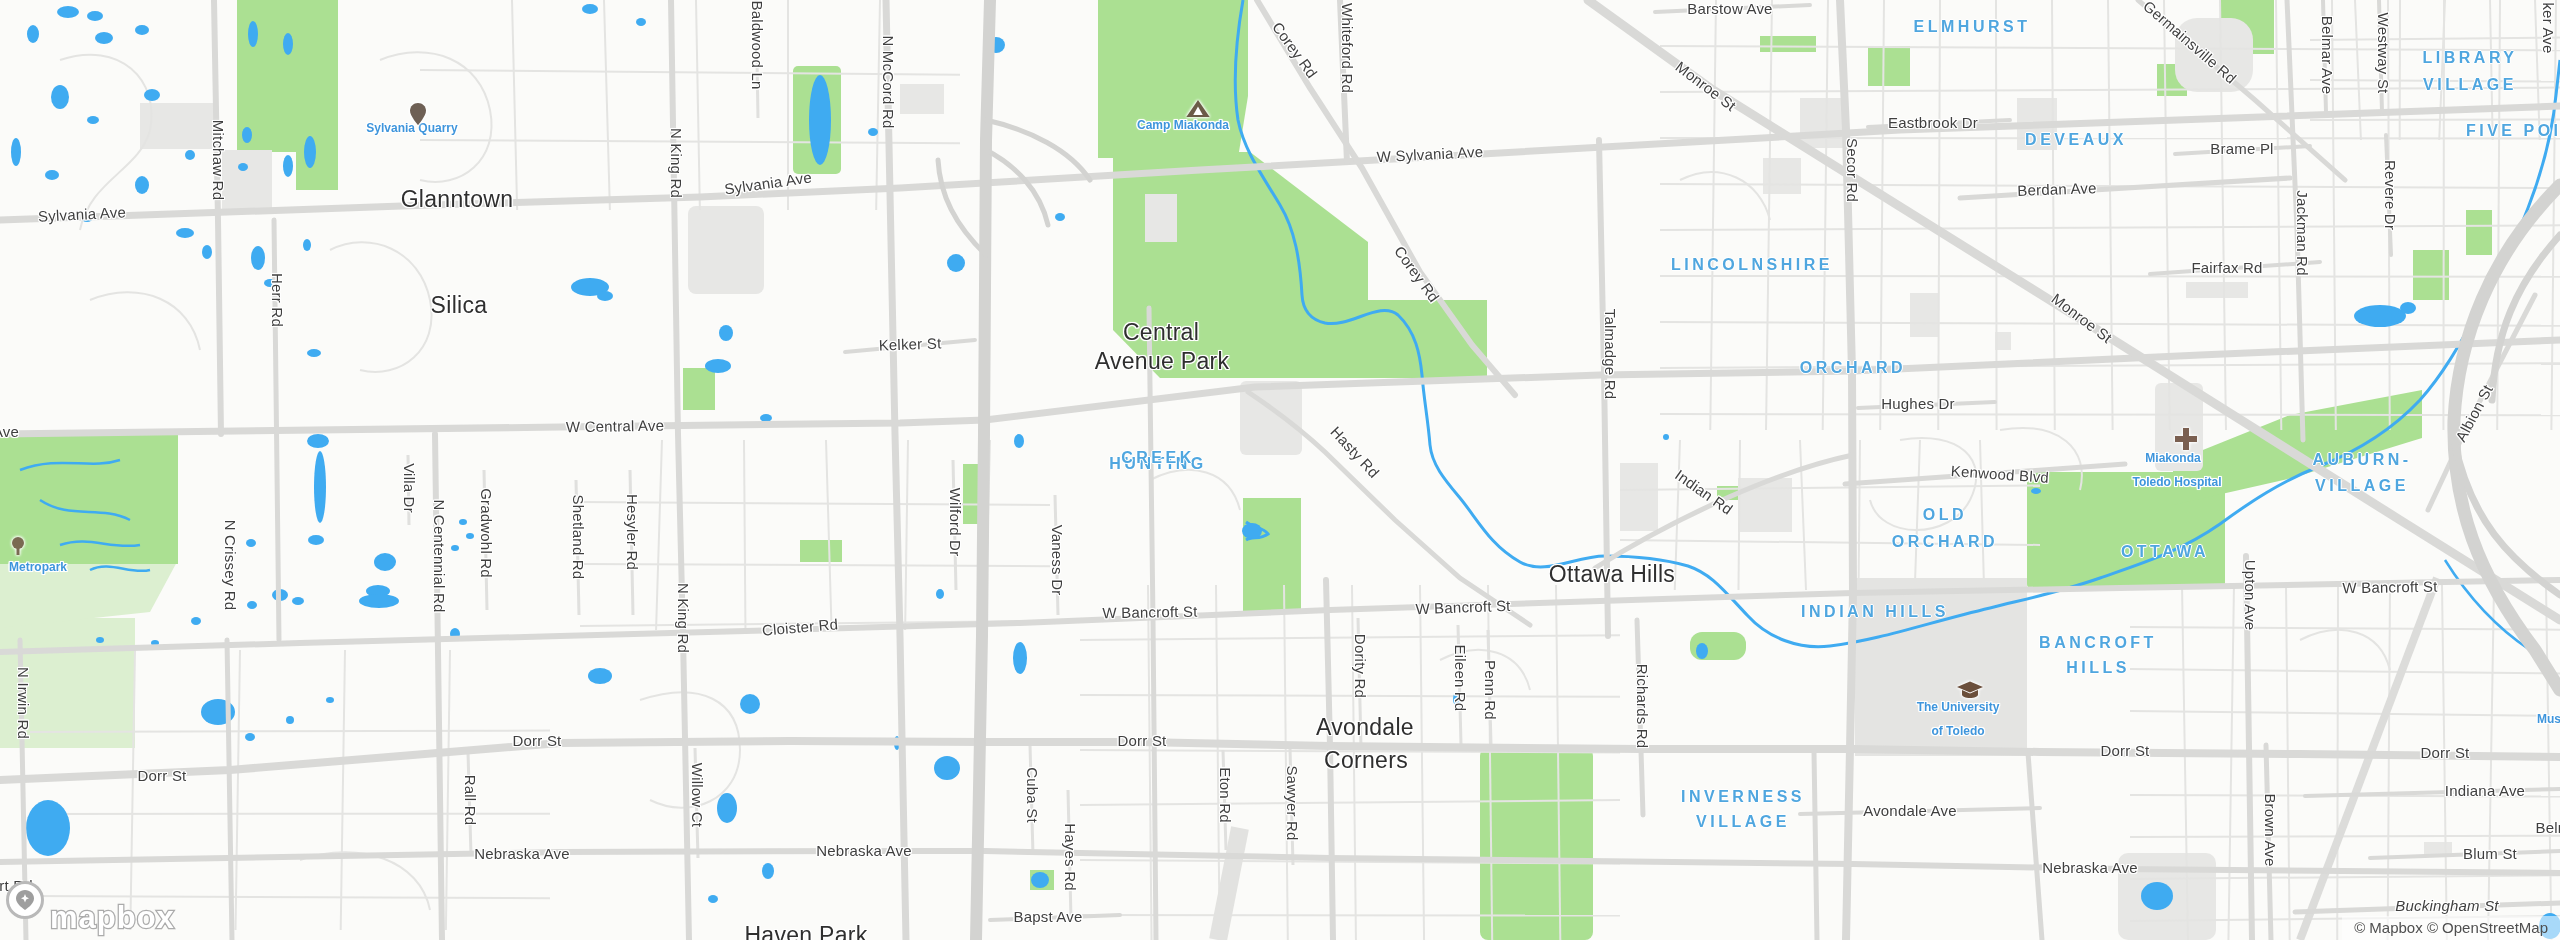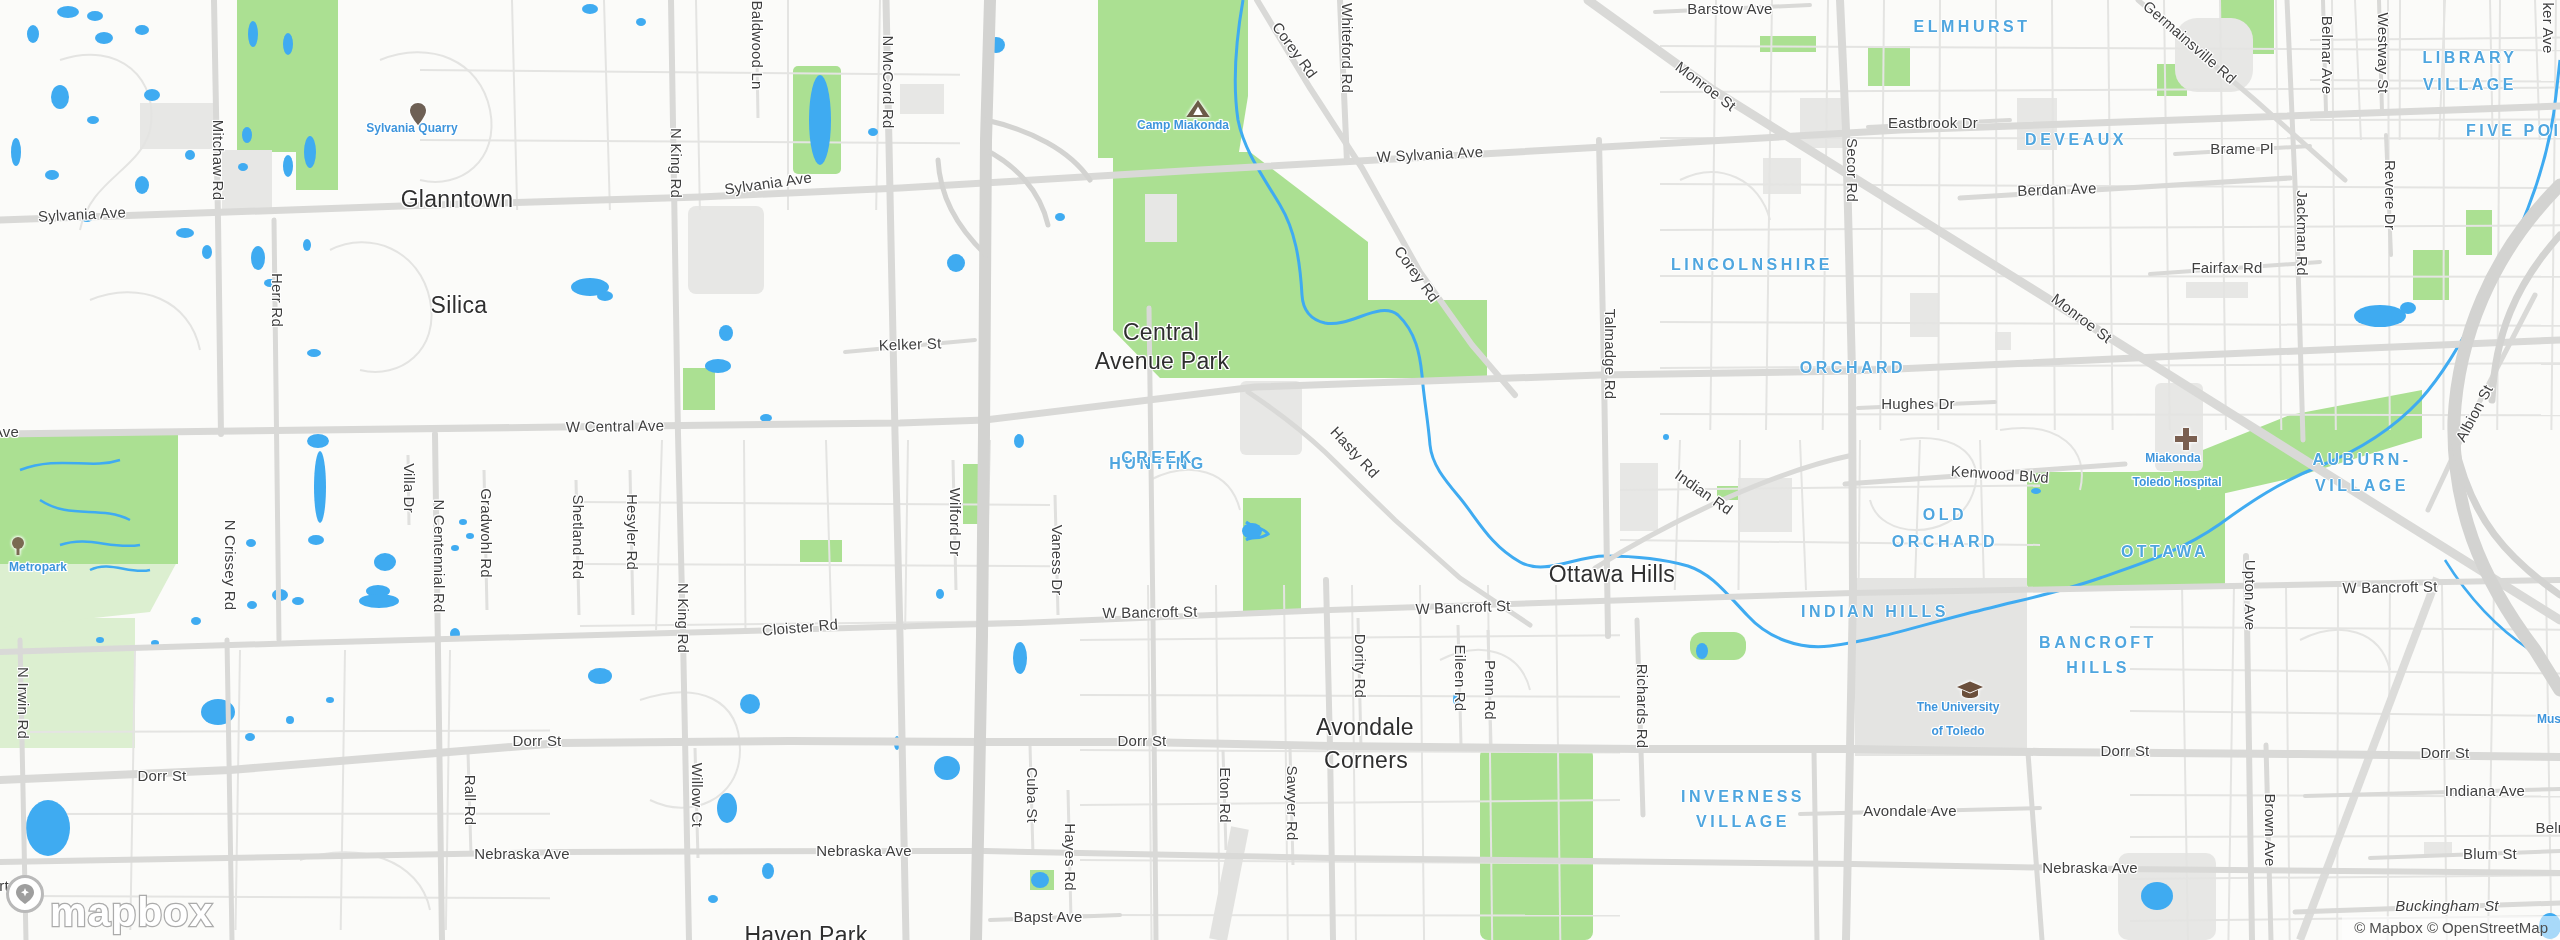--- a/index.html
+++ b/index.html
@@ -20,21 +20,21 @@
   .city{font-size:23px;color:#2f2f2f;letter-spacing:.3px;}
   .nbhd{font-size:16px;color:#4FA6DF;letter-spacing:3.5px;font-weight:bold;
         text-shadow:0 1px 0 #fff,0 -1px 0 #fff,1px 0 0 #fff,-1px 0 0 #fff,0 0 2px #fff;}
   .poi{font-size:12px;color:#3E95DC;font-weight:bold;}
   .icon{position:absolute;transform:translate(-50%,-50%);filter:drop-shadow(0 0 1.5px #fff) drop-shadow(0 0 1px #fff);}
   #logo{position:absolute;left:6px;bottom:4px;display:flex;align-items:center;gap:6px;text-decoration:none;}
   #logo-circle{width:32px;height:32px;border-radius:50%;background:#fff;border:3px solid #b9b9b9;
     display:flex;align-items:center;justify-content:center;}
   #logo-circle svg{position:static;}
   #logo-word{
-    font-family:"Liberation Sans",sans-serif;font-weight:bold;font-size:41px;letter-spacing:1px;
+    font-family:"Liberation Sans",sans-serif;font-weight:bold;font-size:31px;letter-spacing:1px;
     color:#fff;-webkit-text-stroke:2.5px #ababab;paint-order:stroke fill;margin-top:37px;
   }
   #attribution{
     position:absolute;right:0;bottom:0;height:24px;line-height:24px;
     background:rgba(255,255,255,.55);padding:0 12px;
     font-size:15px;color:#4f4f4f;
   }
 </style>
 </head>
 <body>

